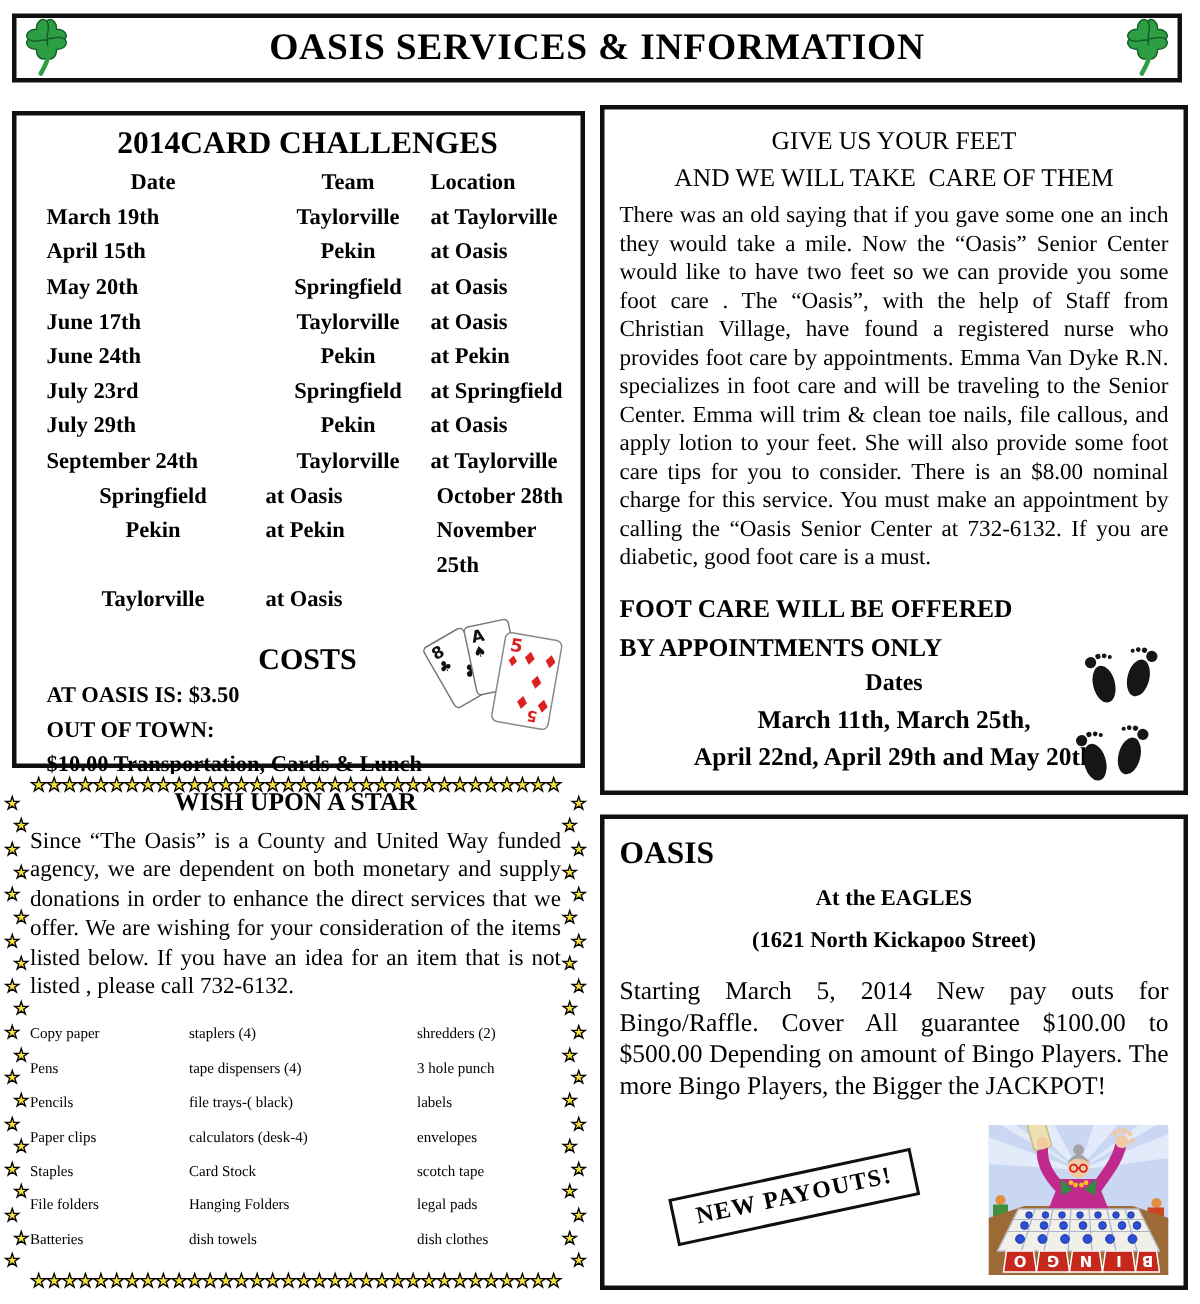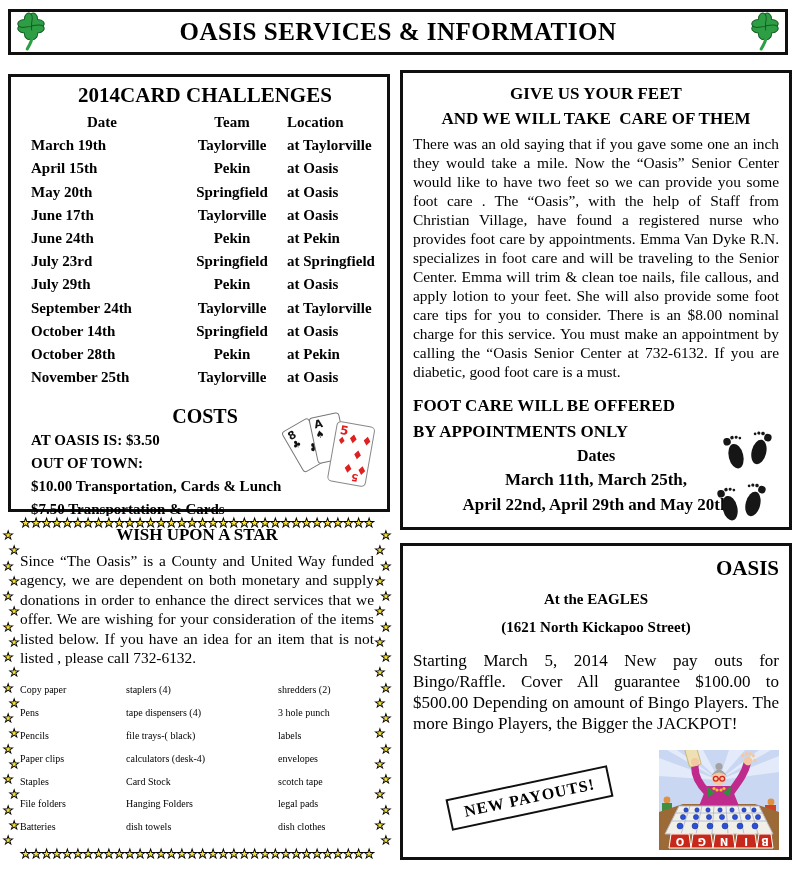--- a/index.html
+++ b/index.html
@@ -16,21 +16,21 @@
   .cgrid{display:grid;grid-template-columns:150px 110px 1fr;font-weight:bold;font-size:15px;line-height:23.2px;margin-top:3px;}
   .cgrid .h1,.cgrid .h2{text-align:center;}
   .cgrid .c1{padding-left:4px;}
   .cgrid .c2{text-align:center;}
   .costs-title{text-align:center;font-weight:bold;font-size:20px;line-height:26px;margin-top:14px;}
   .cost-line{font-weight:bold;font-size:15px;line-height:23px;padding-left:4px;}
   .cards-art{position:absolute;right:2px;bottom:4px;width:106px;height:102px;}
 
   
   .feet-box{left:400px;top:70px;width:392px;height:460px;padding:8px 10px 0 10px;}
-  .feet-h{text-align:center;font-weight:bold;font-size:17px;line-height:25px;white-space:pre-wrap;}
+  .feet-h{text-align:center;font-weight:normal;font-size:17px;line-height:25px;white-space:pre-wrap;}
   .feet-body{font-size:15.4px;line-height:19px;text-align:justify;margin-top:3px;}
   .offer-h{text-align:left;font-weight:bold;font-size:17px;line-height:26px;}
   .offer-wrap{margin-top:12px;}
   .dates-label{text-align:center;font-weight:bold;font-size:16px;line-height:22px;}
   .dates-line{text-align:center;font-weight:bold;font-size:17px;line-height:25px;}
   .footprints-1{position:absolute;right:8px;top:352px;width:66px;height:52px;}
   .footprints-2{position:absolute;right:14px;top:404px;width:66px;height:52px;}
 
   
   .wish-box{position:absolute;left:2px;top:516px;width:390px;height:344px;background:#fff;}
@@ -43,21 +43,21 @@
   .star-col.right{right:1px;text-align:right;}
   .star-col span:nth-child(even){transform:translateX(6px);}
   .star-col.right span:nth-child(even){transform:translateX(-6px);}
   .wish-content{position:absolute;left:18px;right:18px;top:8px;}
   .wish-title{text-align:center;font-weight:bold;font-size:17px;line-height:22px;}
   .wish-body{font-size:15.4px;line-height:19.4px;text-align:justify;margin-top:5px;}
   .wish-items{display:grid;grid-template-columns:106px 152px 1fr;font-size:10px;line-height:22.8px;margin-top:12px;}
 
   
   .bingo-box{left:400px;top:543px;width:392px;height:317px;padding:8px 10px 0 10px;}
-  .bingo-title{text-align:right;font-weight:bold;font-size:21px;line-height:25px;margin-top:2px;}
+  .bingo-title{text-align:left;font-weight:bold;font-size:21px;line-height:25px;margin-top:2px;}
   .bingo-sub{text-align:center;font-weight:bold;font-size:17px;line-height:22px;margin-top:8px;}
   .bingo-venue,.bingo-addr{text-align:center;font-weight:bold;font-size:15px;line-height:20px;margin-top:8px;}
   .bingo-body{font-size:17px;line-height:21px;text-align:justify;margin-top:13px;}
   .stamp{position:absolute;left:44px;top:236px;transform:rotate(-12deg);border:2.5px solid #101010;padding:5px 14px;font-weight:bold;font-size:16px;letter-spacing:1px;white-space:nowrap;}
   .bingo-art{position:absolute;right:10px;bottom:7px;width:120px;height:100px;}
 
   svg text{font-family:"DejaVu Sans",sans-serif;}
 </style>
 </head>
 <body>
@@ -132,21 +132,20 @@
     <div class="c3">at Pekin</div>
     <div class="c1">July 23rd</div>
     <div class="c2">Springfield</div>
     <div class="c3">at Springfield</div>
     <div class="c1">July 29th</div>
     <div class="c2">Pekin</div>
     <div class="c3">at Oasis</div>
     <div class="c1">September 24th</div>
     <div class="c2">Taylorville</div>
     <div class="c3">at Taylorville</div>
-    <div class="c1">October 14th</div>
     <div class="c2">Springfield</div>
     <div class="c3">at Oasis</div>
     <div class="c1">October 28th</div>
     <div class="c2">Pekin</div>
     <div class="c3">at Pekin</div>
     <div class="c1">November 25th</div>
     <div class="c2">Taylorville</div>
     <div class="c3">at Oasis</div>
   </div>
   <div class="costs-title">COSTS</div>

